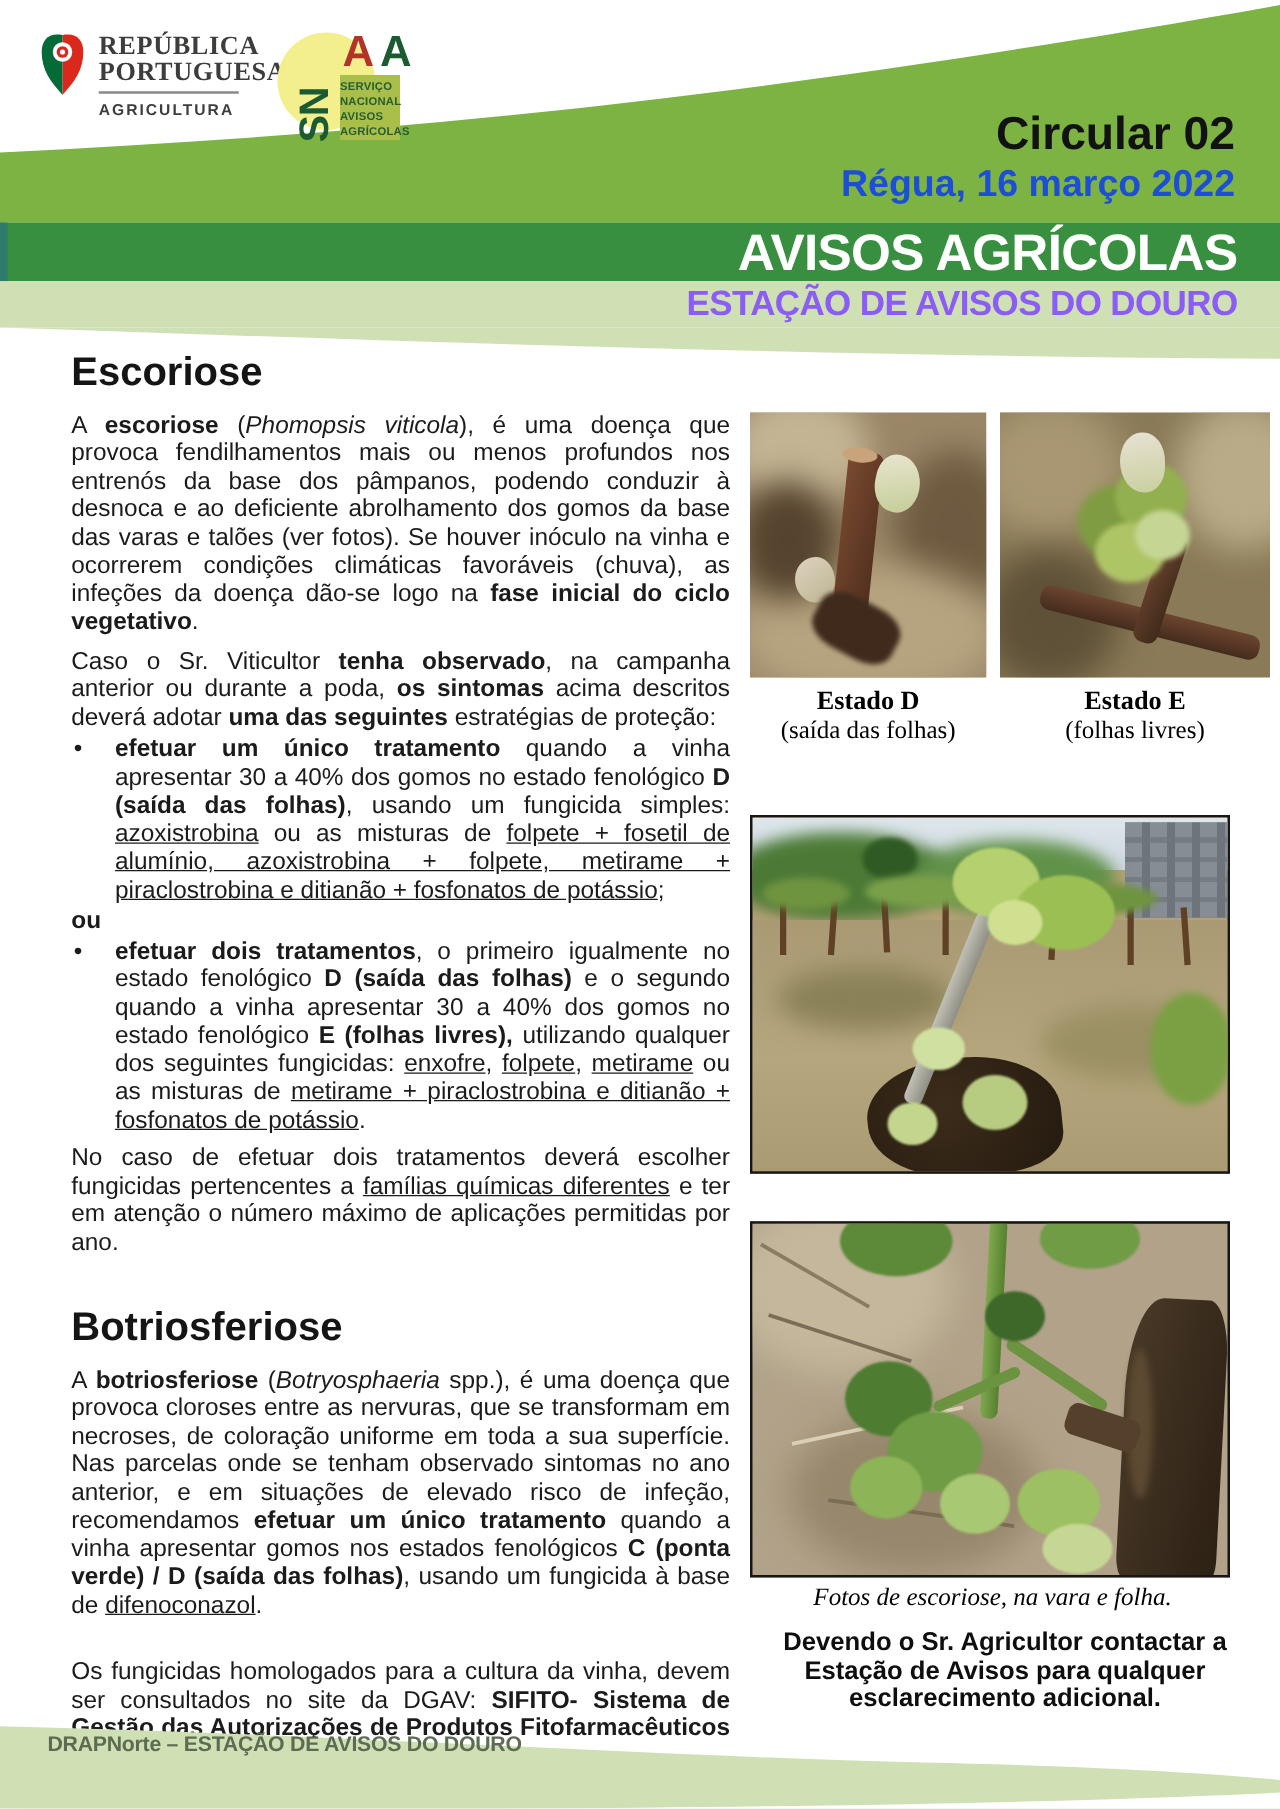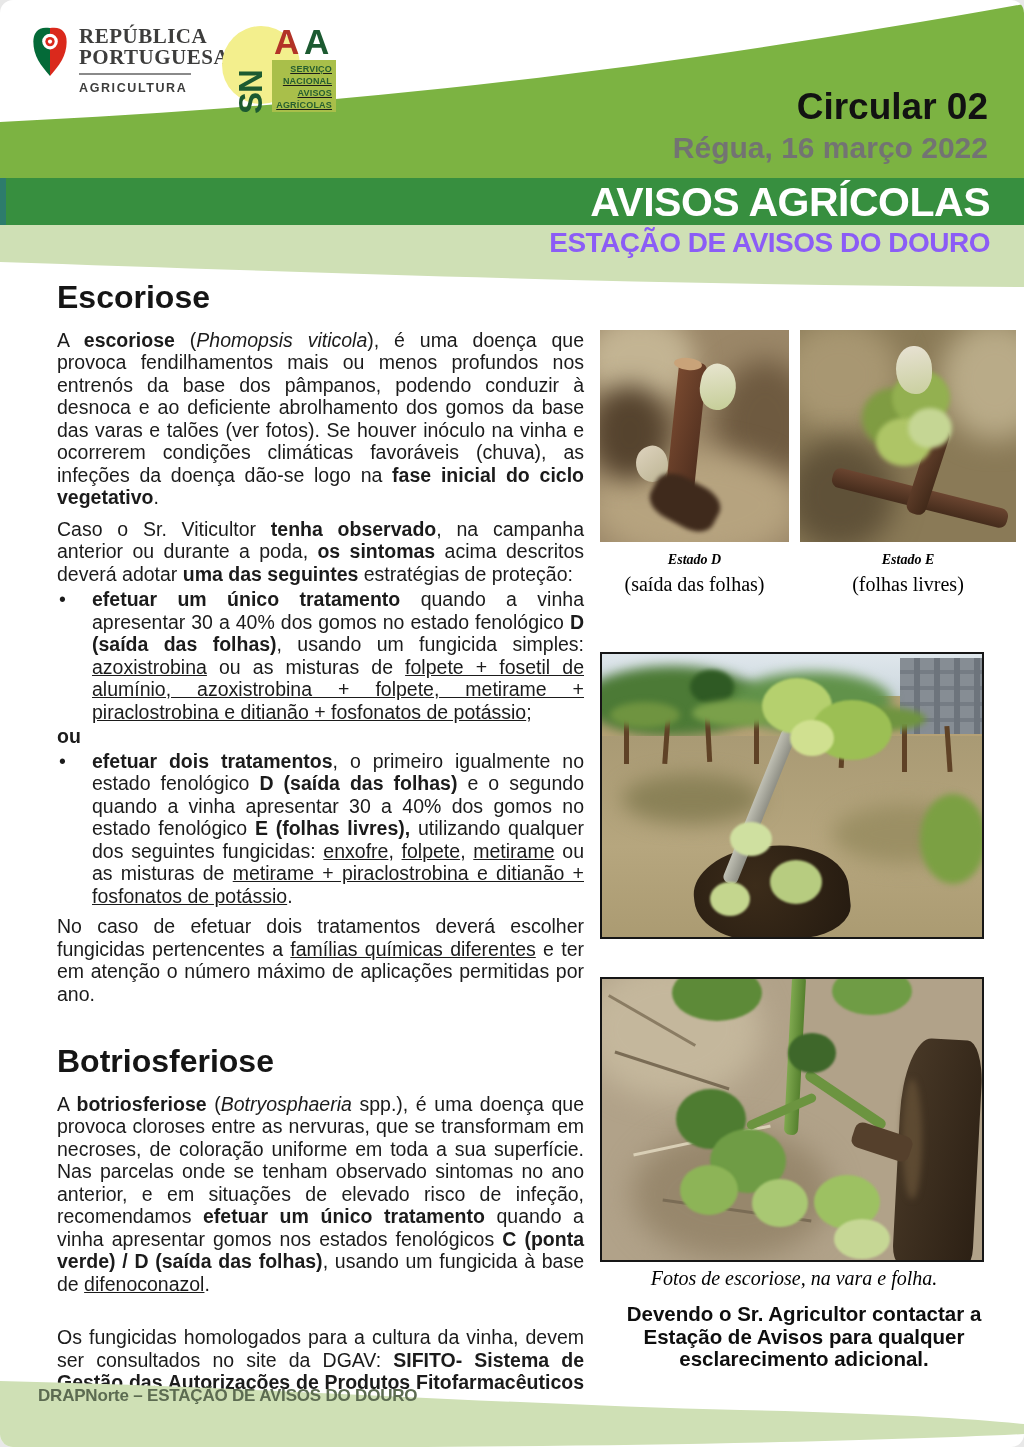--- a/index.html
+++ b/index.html
@@ -1,39 +1,39 @@
 <!DOCTYPE html>
 <html><head>
 <meta charset="utf-8">
 <style>
   html,body{margin:0;padding:0;background:#e8e8e8;}
   #page{position:relative;width:1024px;height:1447px;background:#ffffff;overflow:hidden;
-        font-family:"Liberation Sans",sans-serif;color:#1b1b1b;margin:0 auto;border-radius:13px;}
+        font-family:"Liberation Sans",sans-serif;color:#1b1b1b;margin:0 auto;}
   svg.band{position:absolute;left:0;display:block;}
 
   
   .gov-logo{position:absolute;left:32px;top:26px;display:flex;}
   .flag{width:36px;height:52px;margin-right:11px;}
   .gov-text{font-family:"Liberation Serif",serif;color:#3d3d3c;}
   .gov-line{font-size:21px;line-height:21px;font-weight:bold;letter-spacing:.5px;}
   .gov-rule{border-top:2px solid #8a8a8a;width:112px;margin:5px 0 6px 0;}
   .gov-dep{font-family:"Liberation Sans",sans-serif;font-size:12.5px;font-weight:bold;letter-spacing:1.6px;color:#3d3d3c;}
 
   .snaa{position:absolute;left:222px;top:18px;width:110px;height:92px;}
   .snaa-circle{position:absolute;left:0;top:8px;width:78px;height:78px;border-radius:50%;background:#f3ef8d;}
   .snaa-sn{position:absolute;left:12px;top:96px;transform:rotate(-90deg);transform-origin:left top;
            font-size:33px;font-weight:bold;color:#1c5a31;letter-spacing:-1px;line-height:1;}
   .snaa-a{position:absolute;top:6px;font-size:35px;font-weight:bold;line-height:1;}
-  .snaa-box{position:absolute;left:50px;top:42px;width:64px;height:52px;background:#a9bf4a;
-            text-align:right;padding:3px 4px 0 0;box-sizing:border-box;text-decoration:underline;}
+  .snaa-box{position:absolute;left:50px;top:42px;width:48px;height:52px;background:#a9bf4a;
+            padding:3px 4px 0 0;box-sizing:border-box;}
   .snaa-box div{font-size:9px;font-weight:bold;color:#265e30;line-height:12px;letter-spacing:.2px;}
 
   
   .circular{position:absolute;right:36px;top:88px;font-size:37px;font-weight:bold;color:#121212;line-height:1;}
-  .dateline{position:absolute;right:36px;top:133px;font-size:30px;font-weight:bold;color:#737373;line-height:1;}
+  .dateline{position:absolute;right:36px;top:133px;font-size:30px;font-weight:bold;color:#1d4ed8;line-height:1;}
   .banner{position:absolute;right:34px;top:182px;font-size:41px;font-weight:bold;color:#ffffff;line-height:1;letter-spacing:-.5px;}
   .station{position:absolute;right:34px;top:229px;font-size:28px;font-weight:bold;color:#8b5cf6;line-height:1;letter-spacing:-.5px;}
 
   
   .leftcol{position:absolute;left:57px;top:281px;width:527px;}
   .h-section{font-size:32px;font-weight:bold;color:#151515;margin:0 0 14px 0;line-height:1.05;}
   .h2-gap{margin-top:40px;}
   .para{font-size:19.5px;line-height:22.5px;text-align:justify;margin:0 0 9px 0;}
   .tight{margin-bottom:3px;}
   .bullet{display:flex;margin:0 0 2px 0;}
@@ -43,21 +43,21 @@
   .gap-top{margin-top:31px;}
   .b{font-weight:bold}.i{font-style:italic}.u{text-decoration:underline}
   .link{color:#0563c1;text-decoration:underline;}
 
   
   .figbuds{position:absolute;left:600px;top:330px;width:416px;}
   .budrow{display:flex;}
   .ph{position:relative;overflow:hidden;background:#9b8768;}
   .blob{position:absolute;border-radius:50%;}
   .figcap{font-family:"Liberation Serif",serif;text-align:center;font-size:20px;line-height:24px;color:#000;}
-  .figcap .t{font-weight:bold;font-size:14px;font-style:italic;}
+  .figcap .t{font-weight:bold;font-size:21px;}
   .figframe{border:2px solid #161616;}
   .figv{position:absolute;left:600px;top:652px;width:388px;}
   .figl{position:absolute;left:600px;top:977px;width:388px;font-style:italic;}
   .vcap{margin-top:4px;}
   .note{position:absolute;left:596px;top:1303px;width:416px;text-align:center;
         font-size:20.5px;line-height:22.5px;font-weight:bold;color:#0e0e0e;}
 
   
   .f-org{position:absolute;left:38px;top:1386px;font-size:17px;font-weight:bold;color:#5c6b51;letter-spacing:-.2px;}
   .f-addr{position:absolute;left:38px;top:1410px;font-size:16.5px;color:#5c6b51;letter-spacing:-.3px;}

